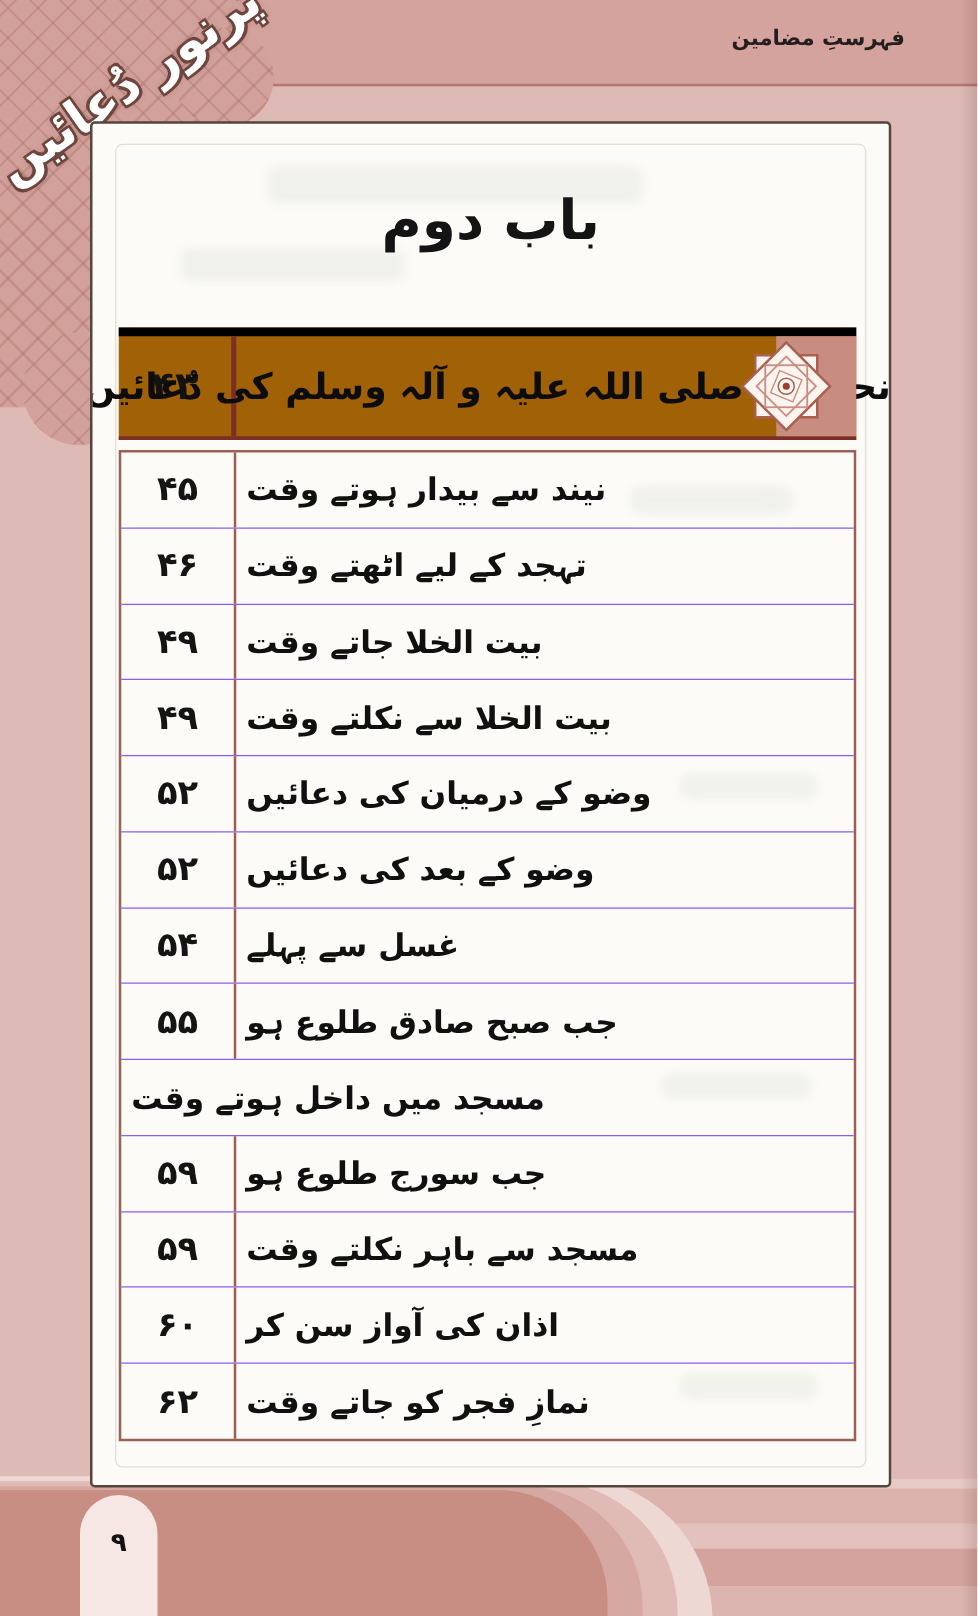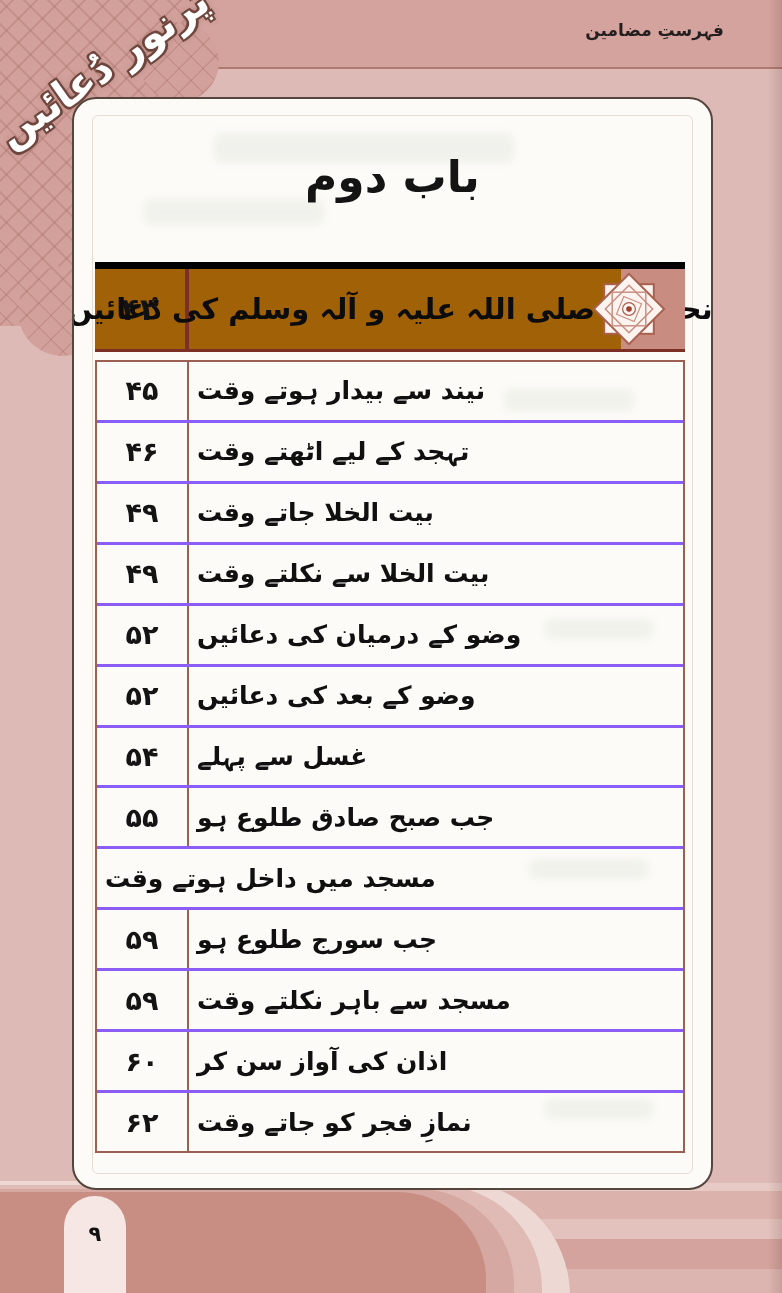--- a/index.html
+++ b/index.html
@@ -21,42 +21,42 @@
   .lobe1{right:-26px;top:36px;width:80px;height:80px;}
   .lobe2{left:30px;bottom:-30px;width:90px;height:90px;}
   .lobe3{right:6px;bottom:26px;width:56px;height:56px;}
   .brand{position:absolute;left:-22px;top:44px;width:250px;text-align:center;z-index:5;
     transform:rotate(-35deg);direction:rtl;font-size:40px;font-weight:bold;color:#ffffff;
     text-shadow:-2px 0 0 #6e463e,2px 0 0 #6e463e,0 -2px 0 #6e463e,0 2px 0 #6e463e,
                 -2px -2px 0 #6e463e,2px 2px 0 #6e463e,-2px 2px 0 #6e463e,2px -2px 0 #6e463e,0 0 6px rgba(90,50,45,.5);}
 
   
   .card{position:absolute;left:72px;top:97px;width:637px;height:1089px;background:#fcfbf7;
-    border:2px solid #54453d;border-radius:24px;z-index:10;overflow:hidden;}
+    border:2px solid #54453d;border-radius:4px;z-index:10;overflow:hidden;}
   .inner-frame{position:absolute;left:18px;top:16px;right:18px;bottom:14px;border:1px solid rgba(190,168,148,.35);border-radius:6px;pointer-events:none;}
   .ghost{position:absolute;background:#93a08f;opacity:.10;filter:blur(4px);border-radius:8px;}
 
   .chapter{position:absolute;left:0;top:52px;width:100%;margin:0;text-align:center;
     font-size:44px;font-weight:bold;color:#141414;direction:rtl;}
 
   
   .toc-header{position:absolute;left:21px;top:163px;width:590px;height:90px;background:#a16207;
     border-top:7px solid #000000;border-bottom:3px solid #7c2f24;box-sizing:border-box;}
   .toc-header .hnum{position:absolute;left:0;top:0;width:90px;height:100%;display:flex;align-items:center;justify-content:center;
     font-size:31px;font-weight:bold;color:#121212;}
   .toc-header .hdivider{position:absolute;left:90px;top:0;width:4px;height:100%;background:#7c2f24;}
   .toc-header .htitle{position:absolute;left:102px;right:92px;top:0;height:100%;display:flex;align-items:center;justify-content:center;
     font-size:29px;font-weight:bold;color:#0c0c0c;direction:rtl;white-space:nowrap;}
   .toc-header .hblock{position:absolute;right:0;top:0;width:64px;height:100%;background:#c88d80;}
   .toc-header .medallion{position:absolute;right:16px;top:50%;transform:translateY(-50%);width:80px;height:80px;}
 
   
   .toc-table{position:absolute;left:21px;top:261px;width:590px;height:793px;border:2px solid #9c6053;
     box-sizing:border-box;display:flex;flex-direction:column;background:transparent;}
-  .trow{flex:1;display:flex;border-bottom:3px solid #8b5cf6;}
+  .trow{flex:1;display:flex;border-bottom:1px solid #8b5cf6;}
   .trow:last-child{border-bottom:none;}
   .tnum{width:90px;border-right:2px solid #9c6053;display:flex;align-items:center;justify-content:center;
     font-size:27px;font-weight:bold;color:#141414;}
   .ttitle{flex:1;display:flex;align-items:center;justify-content:flex-end;direction:rtl;
     padding-right:24px;padding-left:8px;font-size:25px;font-weight:600;color:#101010;white-space:nowrap;overflow:hidden;}
 
   
   .stripe{position:absolute;left:0;width:782px;z-index:1;}
   .s1{top:1183px;height:8px;background:#e7cac6;}
   .s2{top:1191px;height:28px;background:#dcb2ac;}

